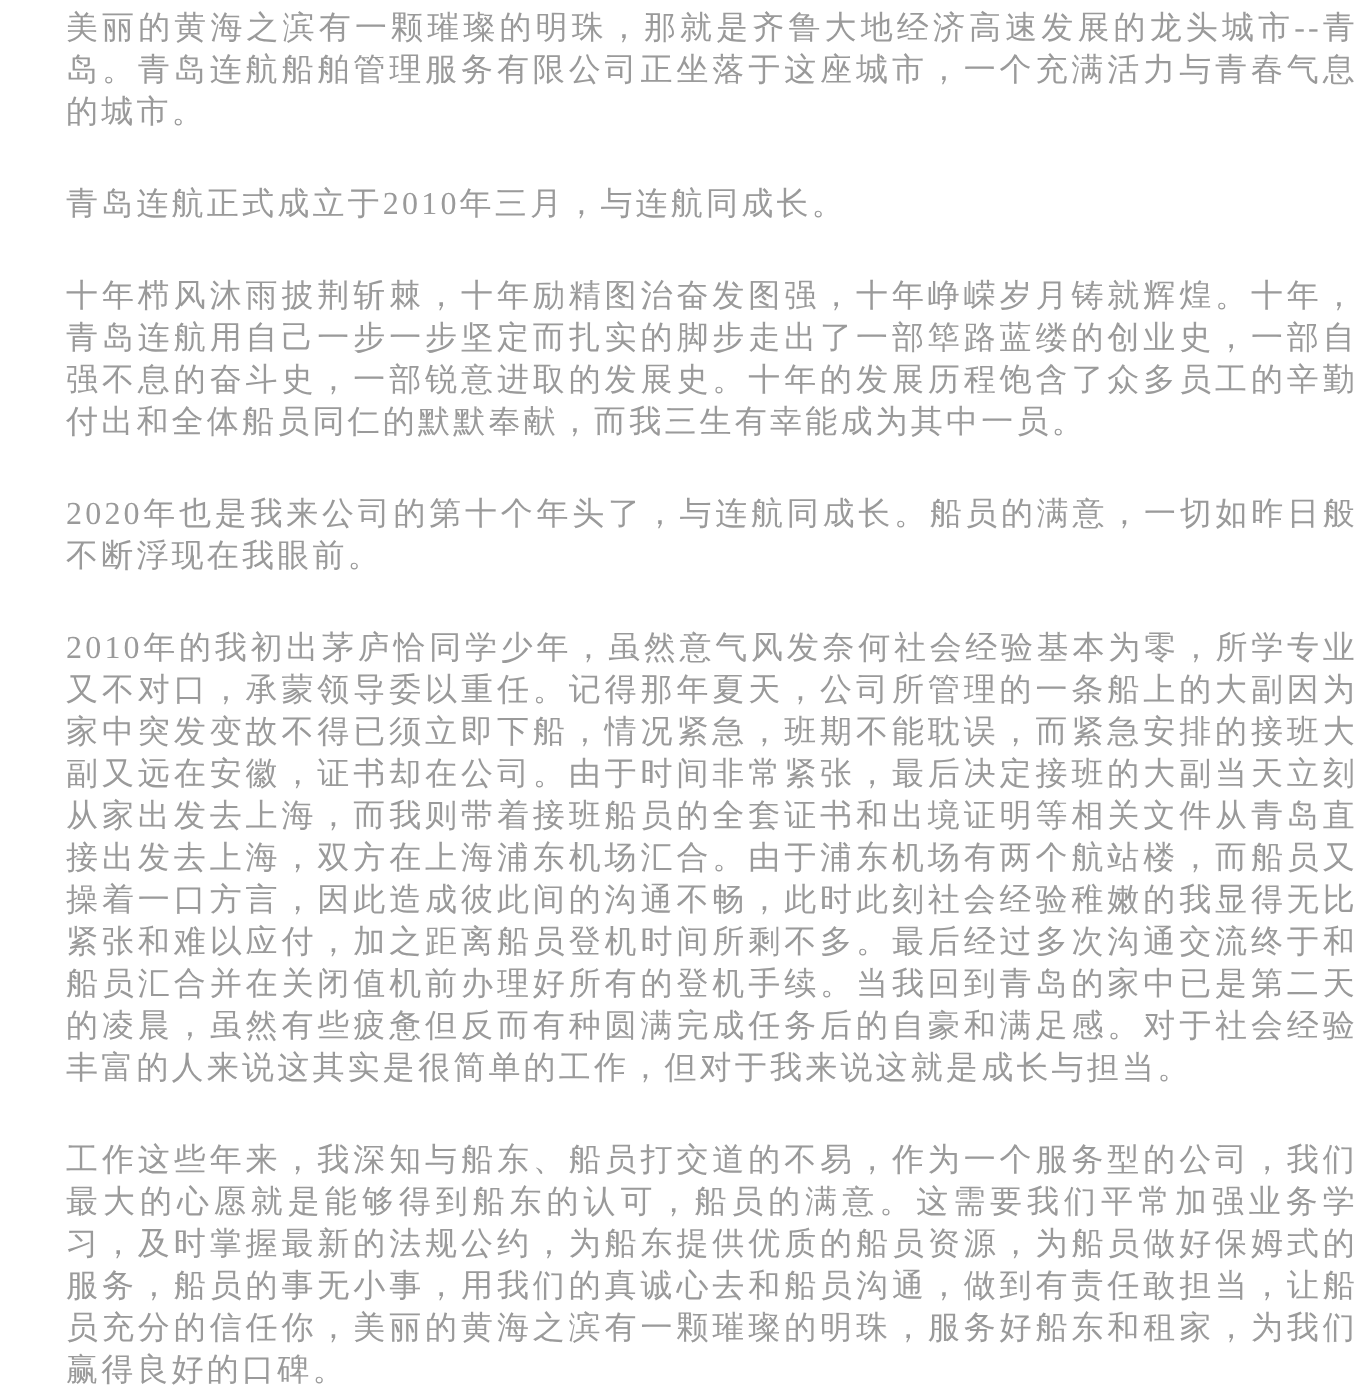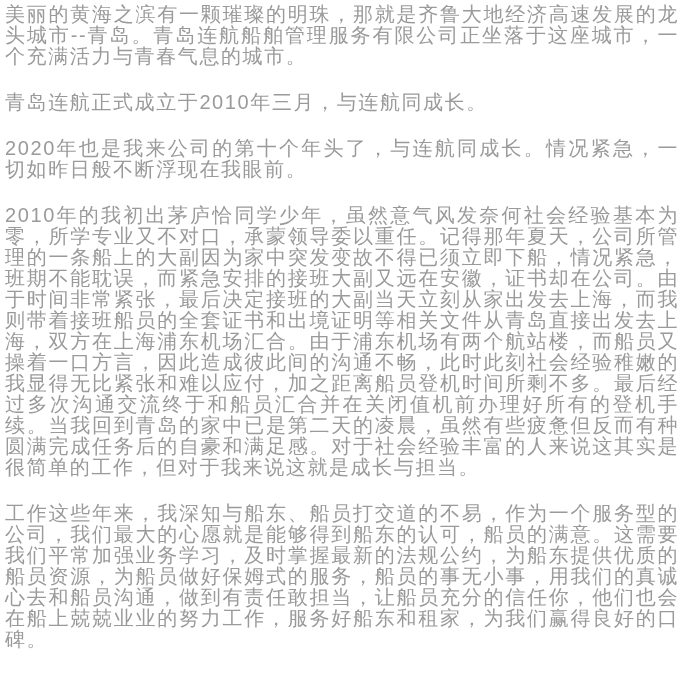--- a/index.html
+++ b/index.html
@@ -9,40 +9,42 @@
   }
   .page {
     width: 685px;
     min-height: 697px;
     box-sizing: border-box;
     padding: 4px 6px 6px 5px;
     background: #ffffff;
     overflow: hidden;
   }
   .doc-body {
-    font-family: Liberation Sans, sans-serif;
-    font-size: 20px;
+    font-family: Liberation Serif, serif;
+    font-size: 16px;
     line-height: 21px;
     letter-spacing: 1.6px;
     color: #9a9a9a;
     text-align: justify;
     text-justify: inter-ideograph;
+    margin-left: 28px;
   }
   .doc-body p {
     margin: 0 0 25px 0;
     word-break: break-all;
   }
   .doc-body p:last-child {
     margin-bottom: 0;
   }
 </style>
 </head>
 <body>
 
 <div class="page" style="background: rgb(255, 255, 255);">
   <div class="doc-body" id="doc-body" style="color: rgb(154, 154, 154);">
       <p>美丽的黄海之滨有一颗璀璨的明珠，那就是齐鲁大地经济高速发展的龙头城市--青岛。青岛连航船舶管理服务有限公司正坐落于这座城市，一个充满活力与青春气息的城市。</p>
       <p>青岛连航正式成立于2010年三月，与连航同成长。</p>
-      <p>2020年也是我来公司的第十个年头了，与连航同成长。情况紧急，一切如昨日般不断浮现在我眼前。</p>
+      <p>十年栉风沐雨披荆斩棘，十年励精图治奋发图强，十年峥嵘岁月铸就辉煌。十年，青岛连航用自己一步一步坚定而扎实的脚步走出了一部筚路蓝缕的创业史，一部自强不息的奋斗史，一部锐意进取的发展史。十年的发展历程饱含了众多员工的辛勤付出和全体船员同仁的默默奉献，而我三生有幸能成为其中一员。</p>
+      <p>2020年也是我来公司的第十个年头了，与连航同成长。船员的满意，一切如昨日般不断浮现在我眼前。</p>
       <p>2010年的我初出茅庐恰同学少年，虽然意气风发奈何社会经验基本为零，所学专业又不对口，承蒙领导委以重任。记得那年夏天，公司所管理的一条船上的大副因为家中突发变故不得已须立即下船，情况紧急，班期不能耽误，而紧急安排的接班大副又远在安徽，证书却在公司。由于时间非常紧张，最后决定接班的大副当天立刻从家出发去上海，而我则带着接班船员的全套证书和出境证明等相关文件从青岛直接出发去上海，双方在上海浦东机场汇合。由于浦东机场有两个航站楼，而船员又操着一口方言，因此造成彼此间的沟通不畅，此时此刻社会经验稚嫩的我显得无比紧张和难以应付，加之距离船员登机时间所剩不多。最后经过多次沟通交流终于和船员汇合并在关闭值机前办理好所有的登机手续。当我回到青岛的家中已是第二天的凌晨，虽然有些疲惫但反而有种圆满完成任务后的自豪和满足感。对于社会经验丰富的人来说这其实是很简单的工作，但对于我来说这就是成长与担当。</p>
-      <p>工作这些年来，我深知与船东、船员打交道的不易，作为一个服务型的公司，我们最大的心愿就是能够得到船东的认可，船员的满意。这需要我们平常加强业务学习，及时掌握最新的法规公约，为船东提供优质的船员资源，为船员做好保姆式的服务，船员的事无小事，用我们的真诚心去和船员沟通，做到有责任敢担当，让船员充分的信任你，他们也会在船上兢兢业业的努力工作，服务好船东和租家，为我们赢得良好的口碑。</p>
+      <p>工作这些年来，我深知与船东、船员打交道的不易，作为一个服务型的公司，我们最大的心愿就是能够得到船东的认可，船员的满意。这需要我们平常加强业务学习，及时掌握最新的法规公约，为船东提供优质的船员资源，为船员做好保姆式的服务，船员的事无小事，用我们的真诚心去和船员沟通，做到有责任敢担当，让船员充分的信任你，美丽的黄海之滨有一颗璀璨的明珠，服务好船东和租家，为我们赢得良好的口碑。</p>
     </div>
 </div>
 
 </body></html>

